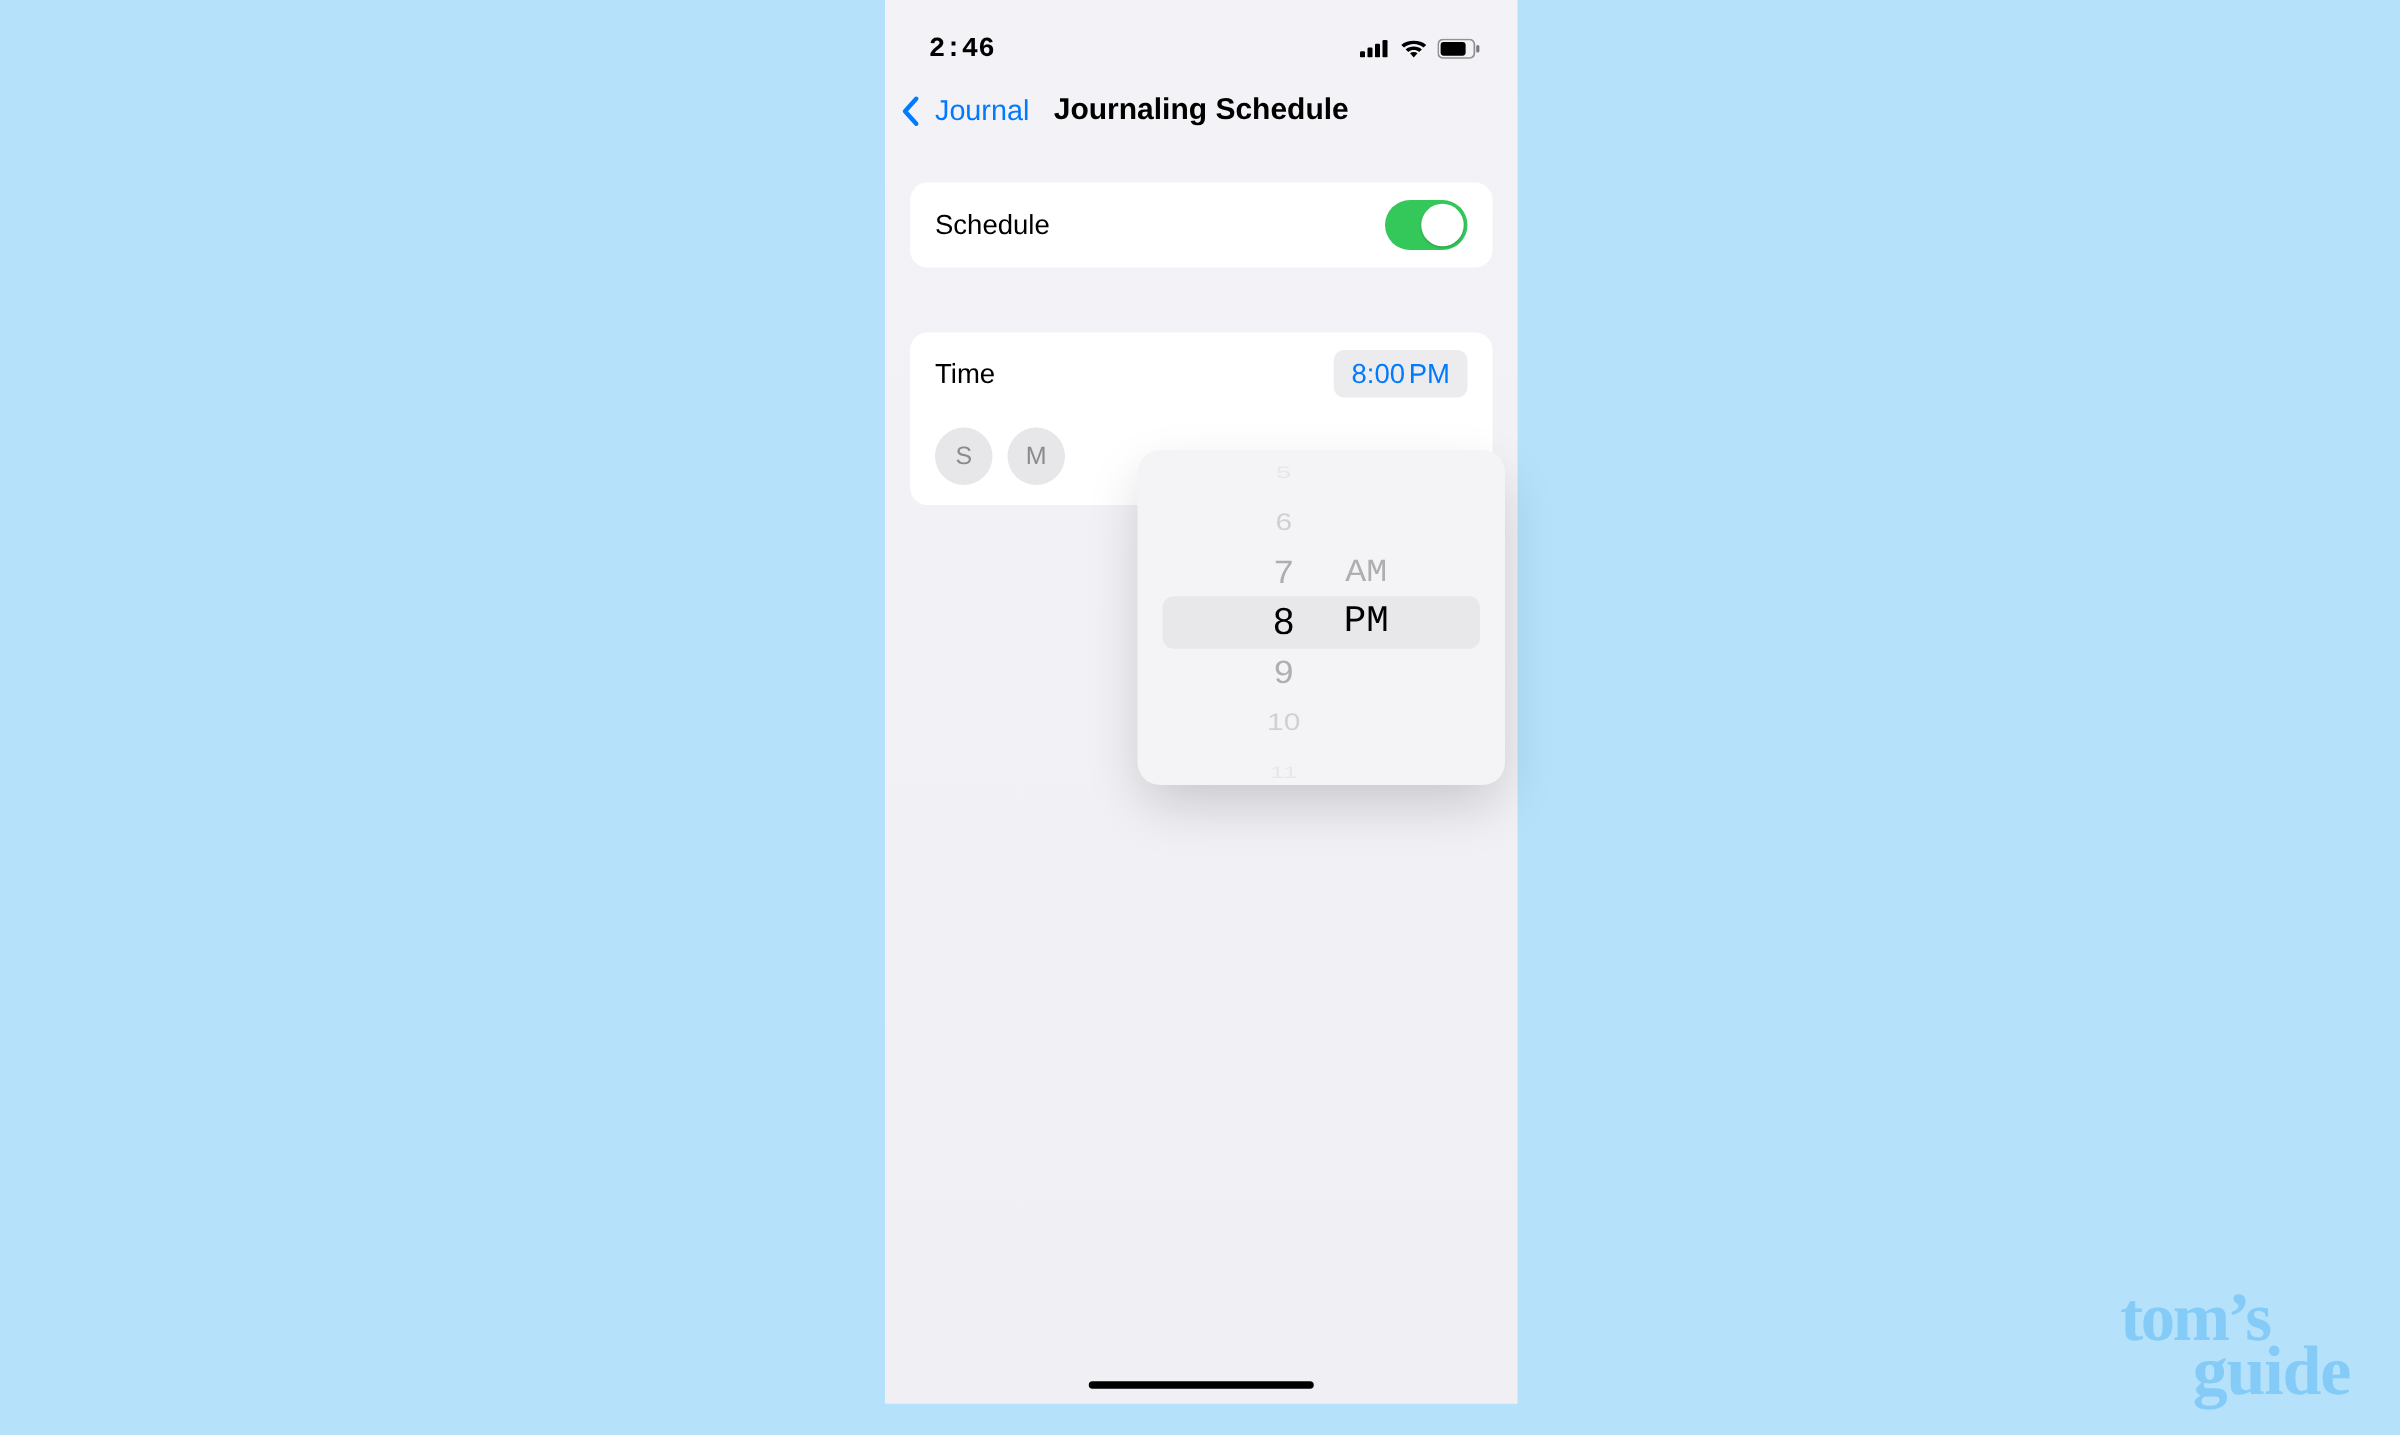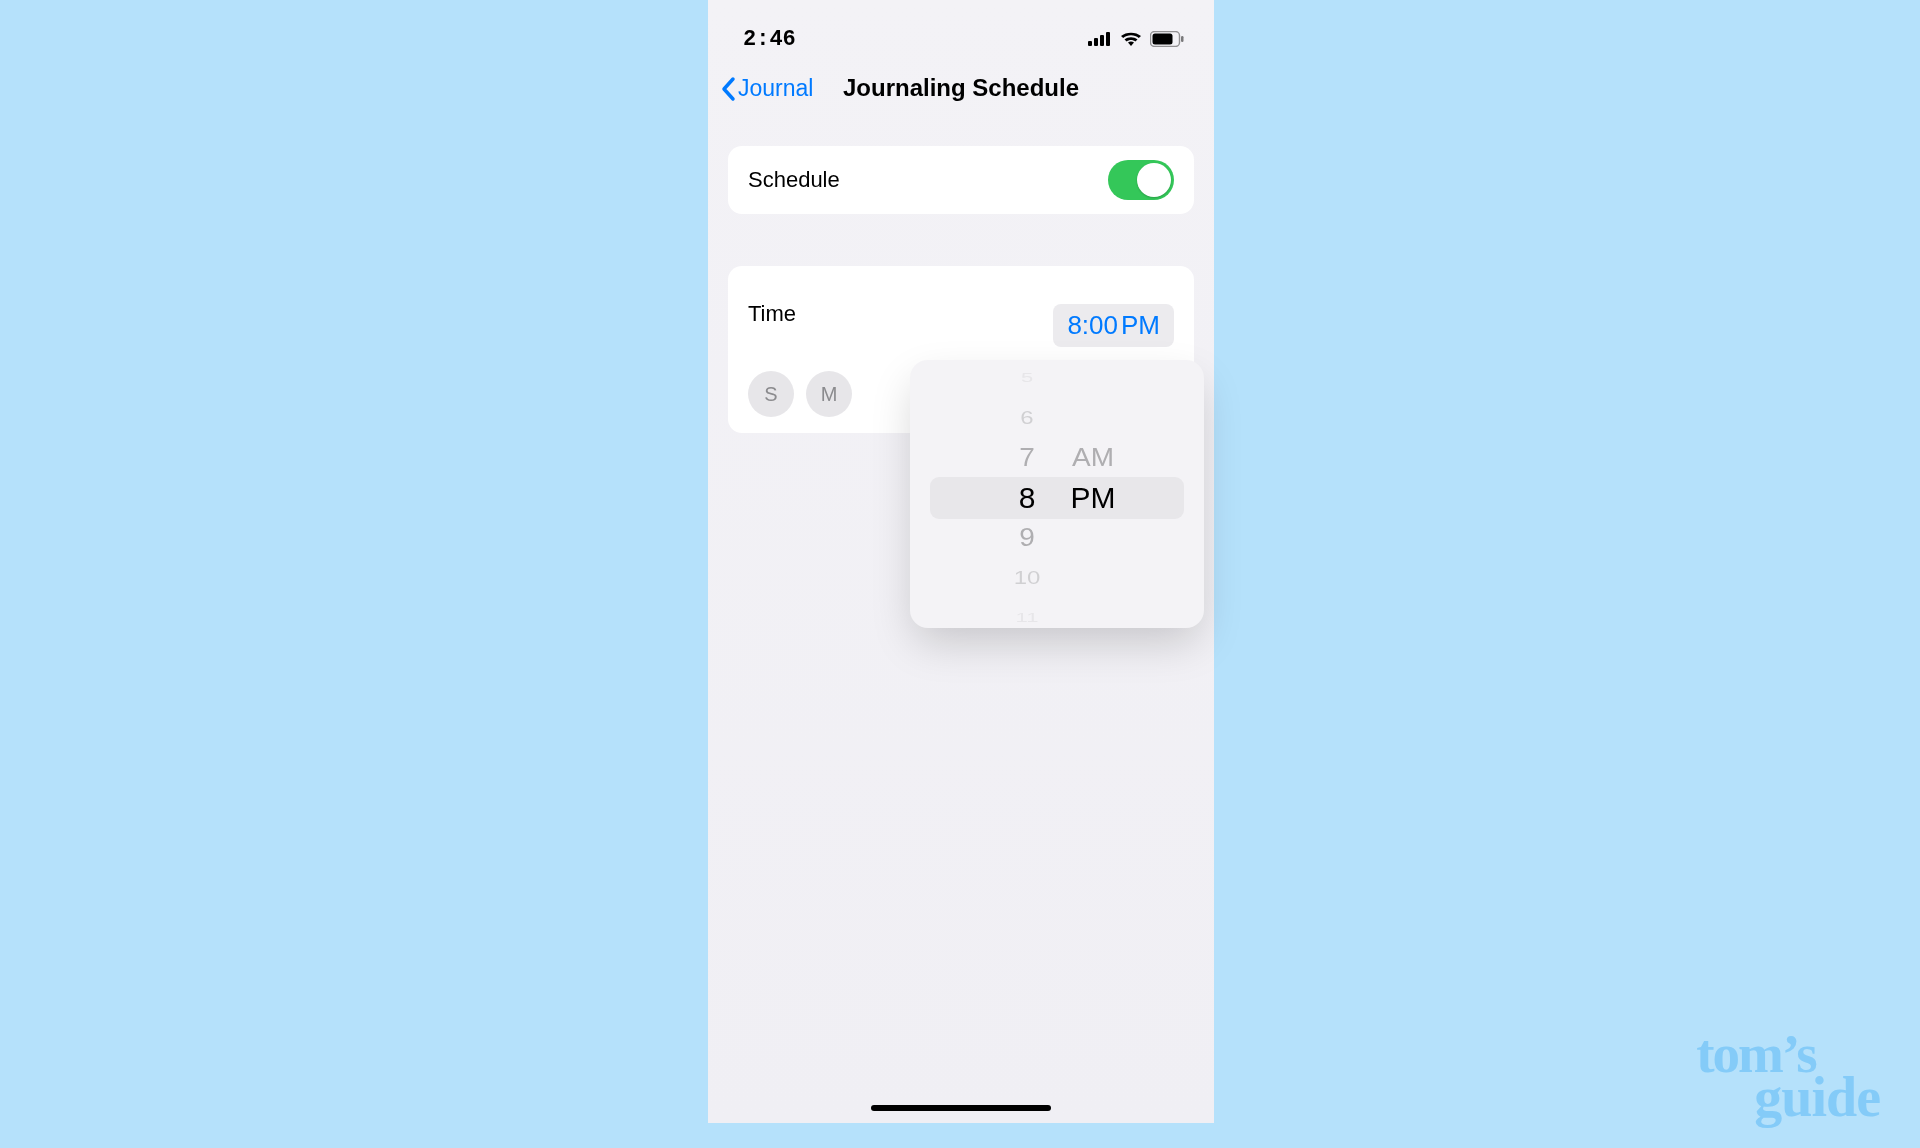--- a/index.html
+++ b/index.html
@@ -43,21 +43,21 @@
     display: flex;
     align-items: center;
     position: relative;
     padding: 0 12px;
   }
   .back-btn {
     display: flex;
     align-items: center;
     color: #007aff;
     font-size: 23px;
-    gap: 0;
+    gap: 10px;
     cursor: pointer;
   }
   .chevron-left { width: 18px; height: 24px; }
   .nav-title {
     position: absolute;
     left: 0; right: 0;
     text-align: center;
     font-size: 24px;
     font-weight: 600;
     color: #000;
@@ -76,23 +76,22 @@
     justify-content: space-between;
     padding: 14px 20px;
     font-size: 22px;
     color: #000;
   }
   .time-pill {
     background: #ecebee;
     border-radius: 8px;
     padding: 6px 14px;
     color: #007aff;
-    font-size: 26px;
+    font-size: 22px;
     cursor: pointer;
-    margin-top: 24px;
   }
   .time-pill .space { display:inline-block; width:3px; }
 
   
   .toggle {
     width: 66px;
     height: 40px;
     background: #34c759;
     border-radius: 20px;
     position: relative;
@@ -153,21 +152,21 @@
     top: 117px;
     height: 42px;
     background: #e8e7ea;
     border-radius: 9px;
   }
   .col {
     position: relative;
     width: 72px;
     height: 100%;
   }
-  .col.ampm { width: 60px; }
+  .col.ampm { width: 60px; font-family: Liberation Mono, monospace; }
   .col-inner {
     position: absolute;
     left: 0; right: 0;
     top: 0;
     display: flex;
     flex-direction: column;
     align-items: center;
   }
   .opt {
     height: 40px;

